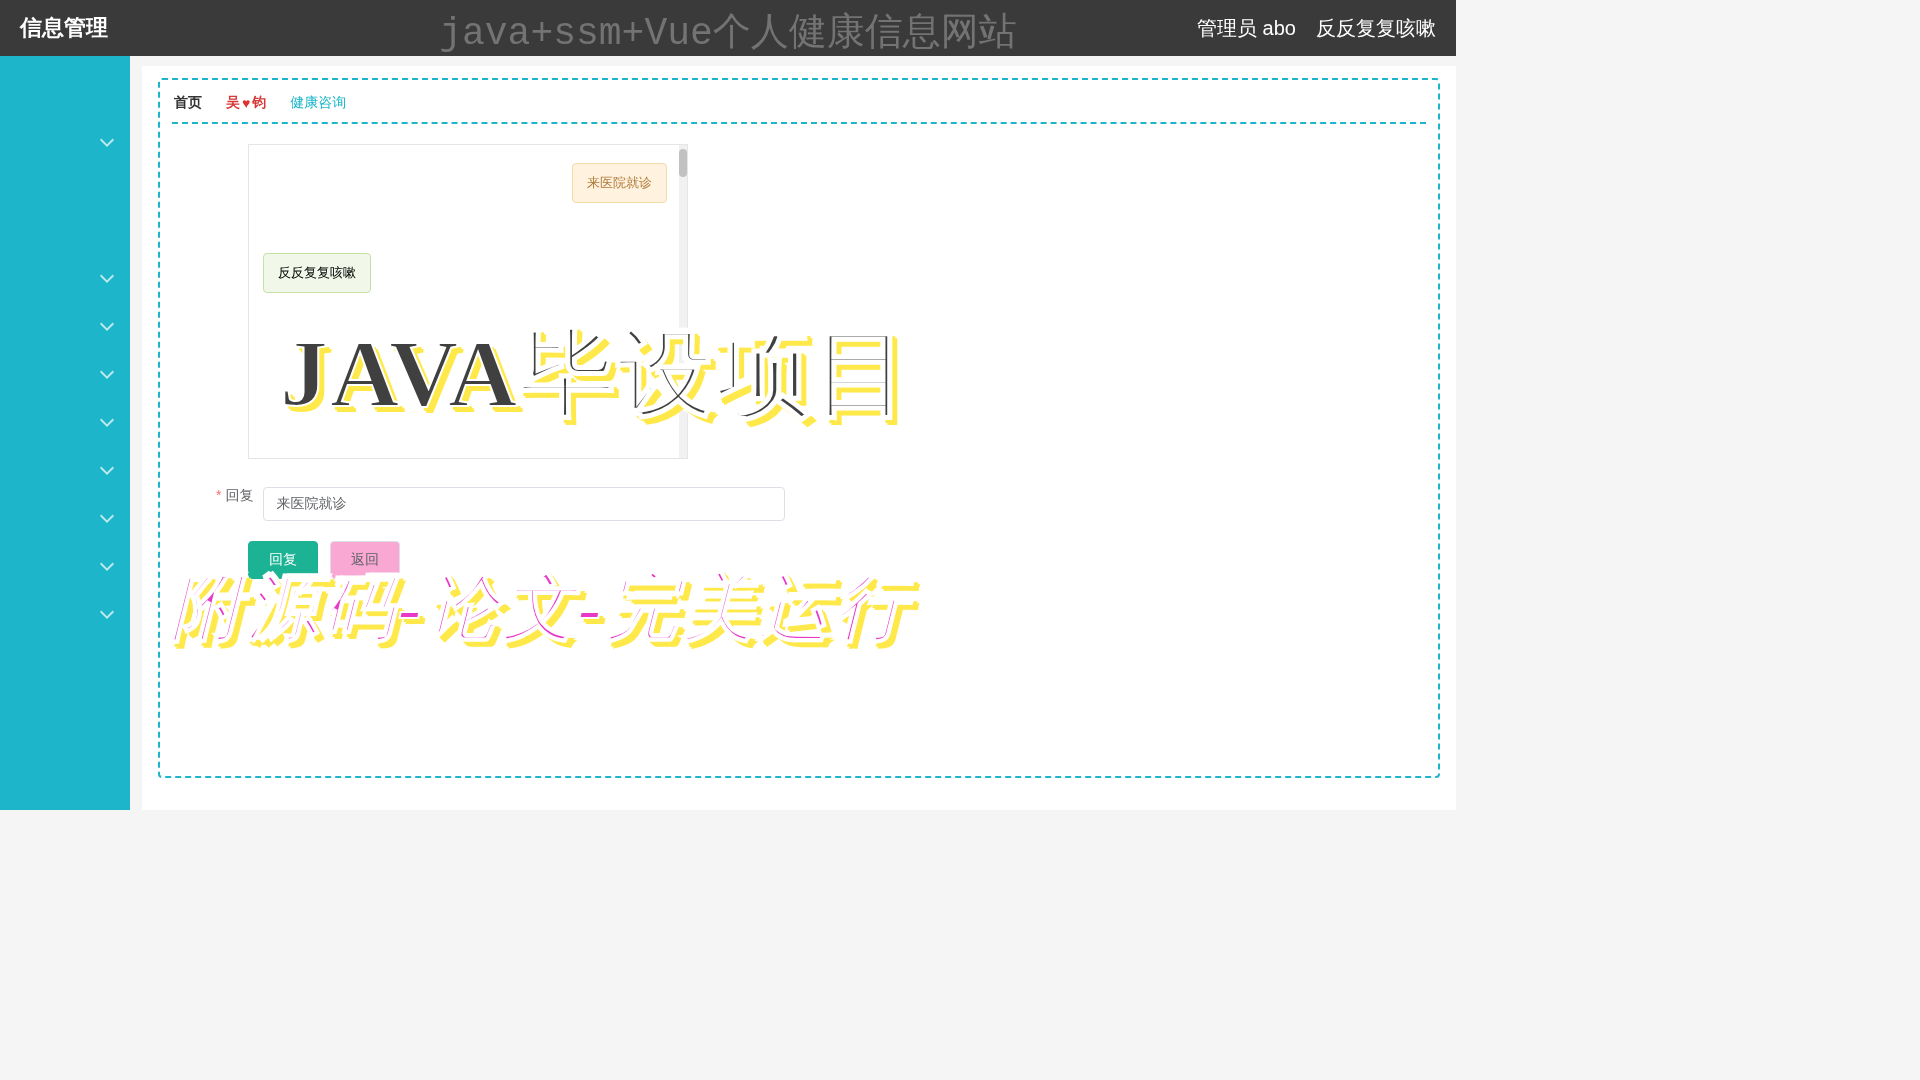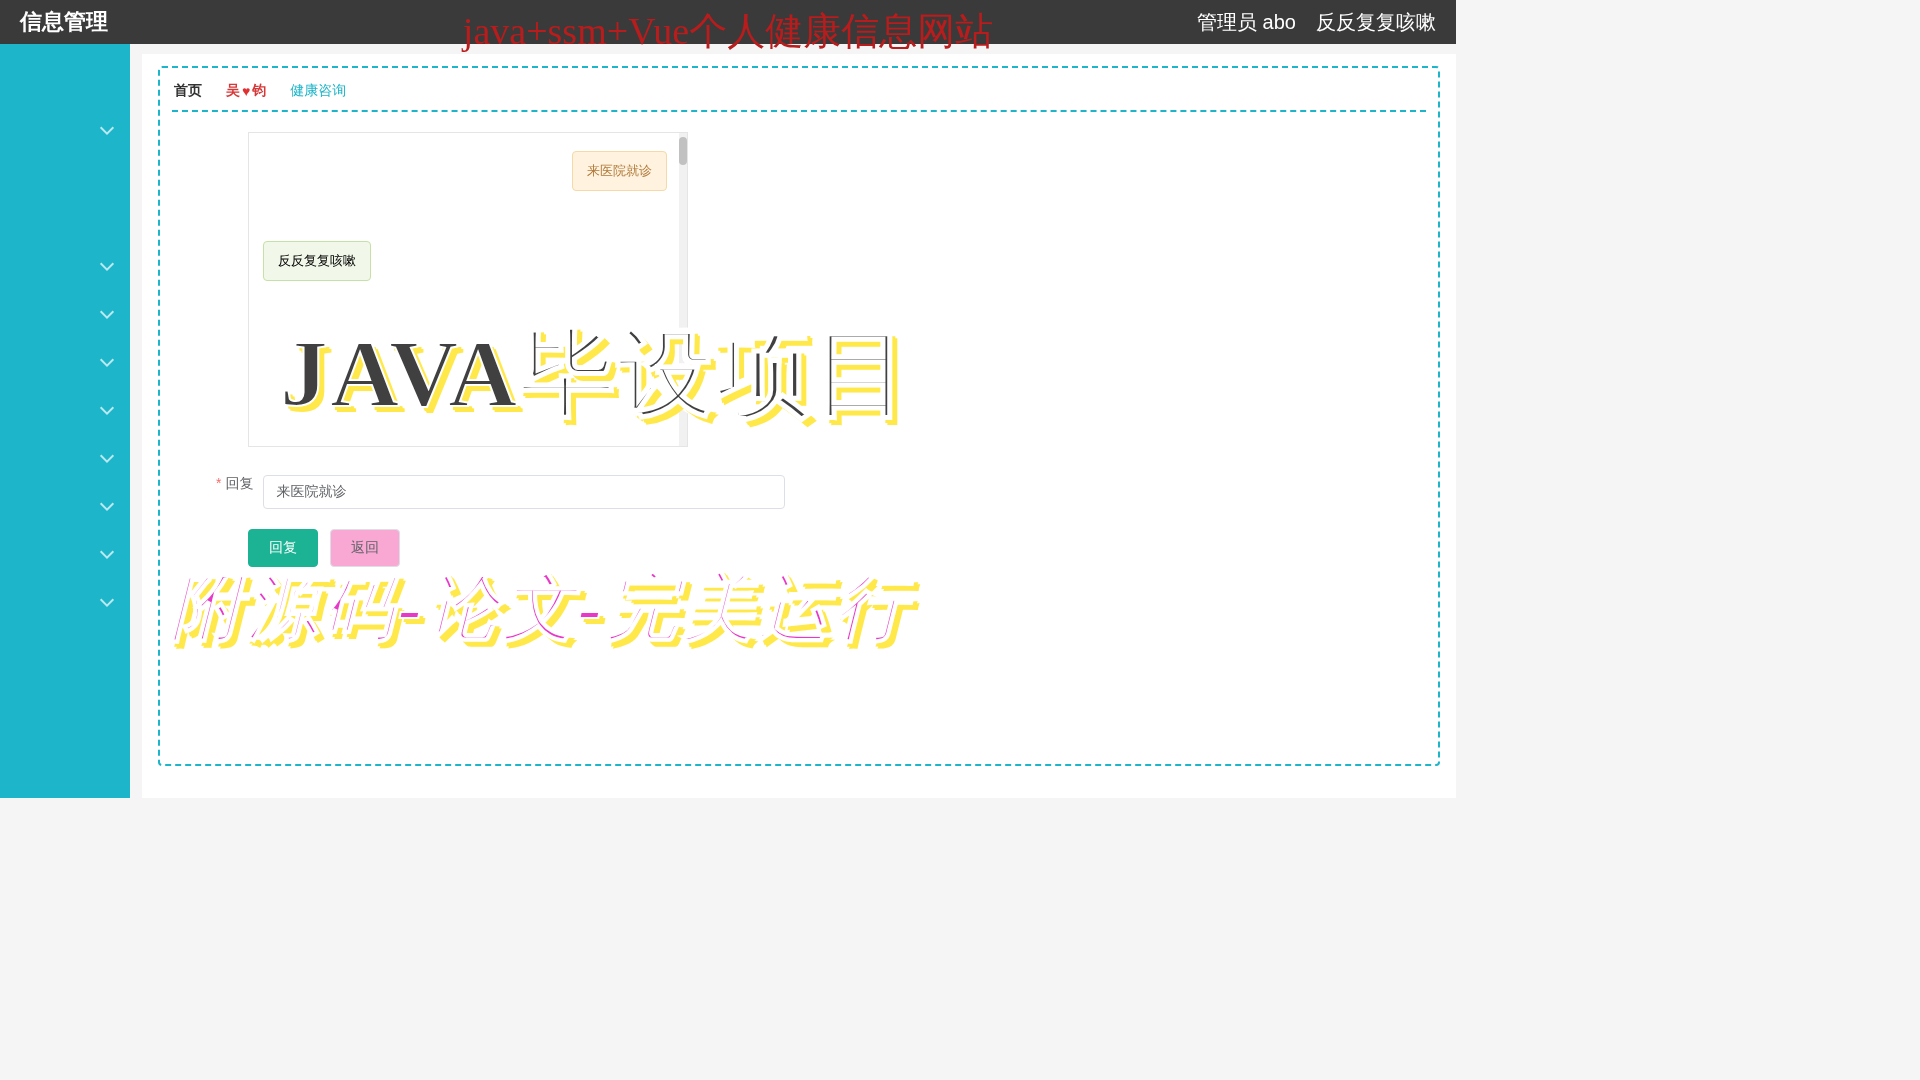--- a/index.html
+++ b/index.html
@@ -1,23 +1,23 @@
 <!DOCTYPE html>
 <html><head>
 <meta charset="utf-8">
 <style>
 * { margin: 0; padding: 0; box-sizing: border-box; }
 body { font-family: "Microsoft YaHei", Arial, sans-serif; background: #f5f5f5; width: 1456px; height: 816px; overflow: hidden; position: relative; }
 
-.header { background: #3a3a3a; height: 44px; display: flex; align-items: center; justify-content: space-between; padding: 0 20px; color: #fff; position: relative; }
+.header { background: #3a3a3a; height: 56px; display: flex; align-items: center; justify-content: space-between; padding: 0 20px; color: #fff; position: relative; }
 .header-left { font-size: 22px; font-weight: bold; }
 .header-right { display: flex; gap: 20px; font-size: 20px; }
 .header-right span { cursor: pointer; }
 
-.title-overlay { position: absolute; top: 0; left: 50%; transform: translateX(-50%); font-size: 38px; font-family: Liberation Serif, serif; color: #b91c1c; background: rgba(255,255,255,0); padding: 6px 12px; z-index: 5; white-space: nowrap; }
+.title-overlay { position: absolute; top: 0; left: 50%; transform: translateX(-50%); font-size: 38px; font-family: Liberation Mono, monospace; color: #737373; background: rgba(255,255,255,0); padding: 6px 12px; z-index: 5; white-space: nowrap; }
 
 .layout { display: flex; height: calc(100% - 62px); }
 .sidebar { width: 130px; background: #1cb5c9; height: 100%; position: relative; }
 .sidebar-item { height: 48px; display: flex; align-items: center; justify-content: flex-end; padding-right: 18px; color: #fff; cursor: pointer; }
 .sidebar-item:first-child { margin-top: 60px; }
 .chevron { width: 10px; height: 10px; border-right: 2px solid rgba(255,255,255,0.7); border-bottom: 2px solid rgba(255,255,255,0.7); transform: rotate(45deg); }
 
 .main { flex: 1; background: #fff; margin: 10px 0 0 12px; padding: 12px 16px 20px 16px; position: relative; }
 .dashed-box { border: 2px dashed #1cb5c9; border-radius: 4px; padding: 10px 12px 20px 12px; min-height: 700px; }
 .breadcrumb { display: flex; gap: 24px; font-size: 14px; padding: 4px 2px 10px 2px; border-bottom: 2px dashed #1cb5c9; margin-bottom: 20px; }

